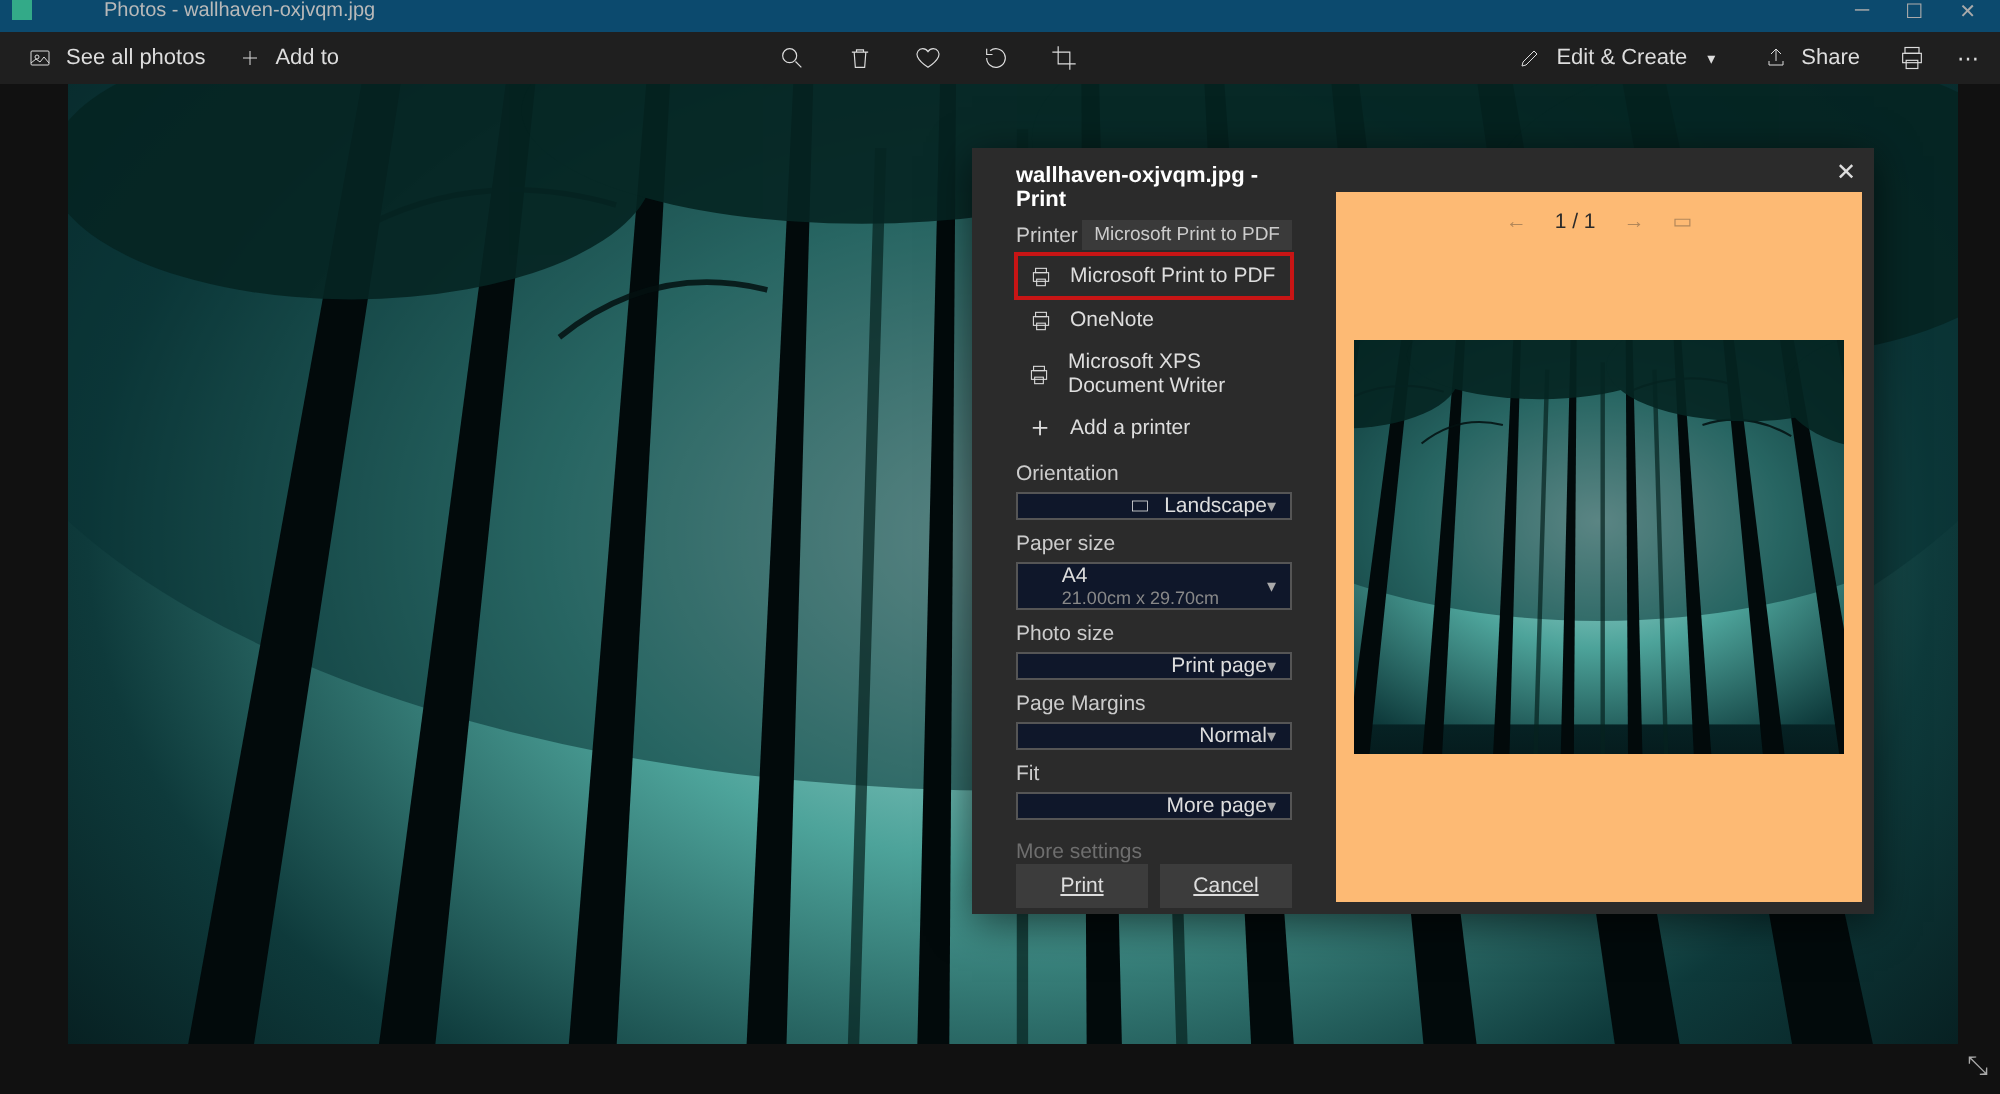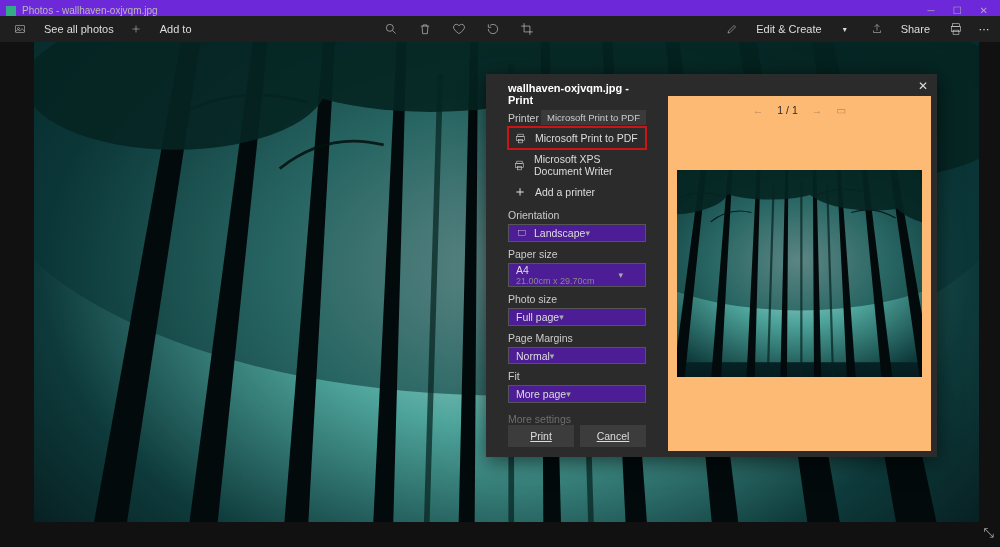--- a/index.html
+++ b/index.html
@@ -1,28 +1,28 @@
 <!DOCTYPE html>
 <html><head>
 <meta charset="utf-8">
 <style>
 * { margin: 0; padding: 0; box-sizing: border-box; font-family: "Segoe UI", sans-serif; }
 body { background: #111; width: 1000px; height: 547px; overflow: hidden; color: #ccc; font-size: 11px; position: relative; }
 
 
-.titlebar { height: 16px; display: flex; align-items: flex-end; background: #6d28d9; padding: 0 6px; }
+.titlebar { height: 16px; display: flex; align-items: flex-start; background: #0c4a6e; padding: 0 6px; gap: 30px; }
 .titlebar .app-icon { width: 10px; height: 10px; background: #3a8; margin-right: 6px; }
 .titlebar .title { color: #b9b9b9; font-size: 10px; flex: 1; }
 .win-controls { display: flex; gap: 18px; margin-right: 6px; }
 .win-controls span { color: #aaa; font-size: 10px; cursor: pointer; }
 
 
 .toolbar { height: 26px; background: #1f1f1f; display: flex; align-items: center; padding: 0 8px; }
 .tb-left { display: flex; gap: 4px; align-items: center; }
-.tb-btn { display: flex; align-items: center; gap: 18px; color: #ddd; font-size: 11px; padding: 4px 6px; cursor: pointer; }
+.tb-btn { display: flex; align-items: center; gap: 7px; color: #ddd; font-size: 11px; padding: 4px 6px; cursor: pointer; }
 .tb-btn svg, .tb-icon svg { stroke: #ddd; fill: none; }
 .tb-center { flex: 1; display: flex; justify-content: center; gap: 18px; }
 .tb-right { display: flex; gap: 12px; align-items: center; }
 .tb-icon { width: 16px; height: 16px; display: flex; align-items: center; justify-content: center; color: #ddd; cursor: pointer; }
 
 
 .viewport { position: absolute; top: 42px; left: 34px; right: 21px; bottom: 25px; }
 .forest { width: 100%; height: 100%; }
 
 
@@ -32,21 +32,21 @@
 .print-dialog { position: absolute; top: 74px; left: 486px; width: 451px; height: 383px; background: #2b2b2b; display: flex; box-shadow: 0 4px 20px rgba(0,0,0,0.6); }
 .pd-close { position: absolute; top: 2px; right: 4px; width: 20px; height: 20px; display:flex; align-items:center; justify-content:center; color:#ddd; cursor:pointer; font-size:12px;}
 .pd-left { width: 182px; padding: 8px 22px 0; overflow: hidden; display:flex; flex-direction:column; }
 .pd-title { color: #fff; font-weight: 600; font-size: 11px; margin-bottom: 4px; }
 .pd-row { display:flex; justify-content:space-between; align-items:center; margin-bottom:2px;}
 .pd-label { color: #ccc; font-size: 10.5px; margin-top: 6px; margin-bottom: 3px; }
 .pd-badge { background: #3a3a3a; color:#ccc; font-size: 9.5px; padding: 2px 6px; }
 .printer-item { display:flex; align-items:center; gap:8px; padding: 4px 5px; color:#ddd; font-size:10.5px; cursor:pointer;}
 .printer-item.selected { outline: 2px solid #c81515; outline-offset: -1px; }
 .printer-item .p-icon { width:14px; height:14px; display:flex; align-items:center; justify-content:center;}
-.select { border: 1px solid #555; height: 22px; display:flex; align-items:center; justify-content:flex-start; padding: 0 7px; color:#ddd; font-size:10.5px; background:#4c1d95; cursor:pointer;}
+.select { border: 1px solid #555; height: 22px; display:flex; align-items:center; justify-content:flex-end; padding: 0 7px; color:#ddd; font-size:10.5px; background:#0f172a; cursor:pointer;}
 .select .chev { color:#aaa; font-size:9px;}
 .select.tall { height: 30px; flex-direction: row; gap: 24px; }
 .select.tall .stack { display:flex; flex-direction:column; line-height: 1.15;}
 .select.tall .sub { color: #888; font-size: 9px;}
 .more-settings { color:#6e6e6e; font-size:10.5px; margin-top:10px;}
 .pd-buttons { display:flex; gap:6px; margin-top:auto; margin-bottom:10px;}
 .pd-btn { flex:1; background:#3c3c3c; color:#ddd; font-size:10.5px; height:22px; display:flex; align-items:center; justify-content:center; cursor:pointer;text-decoration:underline;}
 .pd-right { flex:1; background: #fdba74; position:relative; margin: 22px 6px 6px 0;}
 .pager { position:absolute; top:8px; left:0; right:0; display:flex; justify-content:center; align-items:center; gap:14px; color:#2a2a2a; font-size:10.5px;}
 .pager span.nav { opacity: .35;}
@@ -220,20 +220,30 @@
       <span>Microsoft Print to PDF</span>
     </div>
     <div class="printer-item">
       <span class="p-icon">
           <svg width="13" height="13" viewBox="0 0 24 24" stroke="#ddd" fill="none">
             <rect x="5" y="8" width="14" height="8"></rect>
             <rect x="7" y="4" width="10" height="4"></rect>
             <rect x="8" y="14" width="8" height="6"></rect>
           </svg>
         </span>
+      <span>OneNote</span>
+    </div>
+    <div class="printer-item">
+      <span class="p-icon">
+          <svg width="13" height="13" viewBox="0 0 24 24" stroke="#ddd" fill="none">
+            <rect x="5" y="8" width="14" height="8"></rect>
+            <rect x="7" y="4" width="10" height="4"></rect>
+            <rect x="8" y="14" width="8" height="6"></rect>
+          </svg>
+        </span>
       <span>Microsoft XPS Document Writer</span>
     </div>
     <div class="printer-item">
       <span class="p-icon" style="font-size:14px;color:#ddd">＋</span>
       <span>Add a printer</span>
     </div>
 
     <div class="pd-label">Orientation</div>
     <div class="select">
       <span style="display:flex;align-items:center;gap:6px">
@@ -249,21 +259,21 @@
     <div class="select tall">
       <span class="stack">
         <span>A4</span>
         <span class="sub">21.00cm x 29.70cm</span>
       </span>
       <span class="chev">▾</span>
     </div>
 
     <div class="pd-label">Photo size</div>
     <div class="select">
-      <span>Full page</span>
+      <span>Print page</span>
       <span class="chev">▾</span>
     </div>
 
     <div class="pd-label">Page Margins</div>
     <div class="select">
       <span>Normal</span>
       <span class="chev">▾</span>
     </div>
 
     <div class="pd-label">Fit</div>

